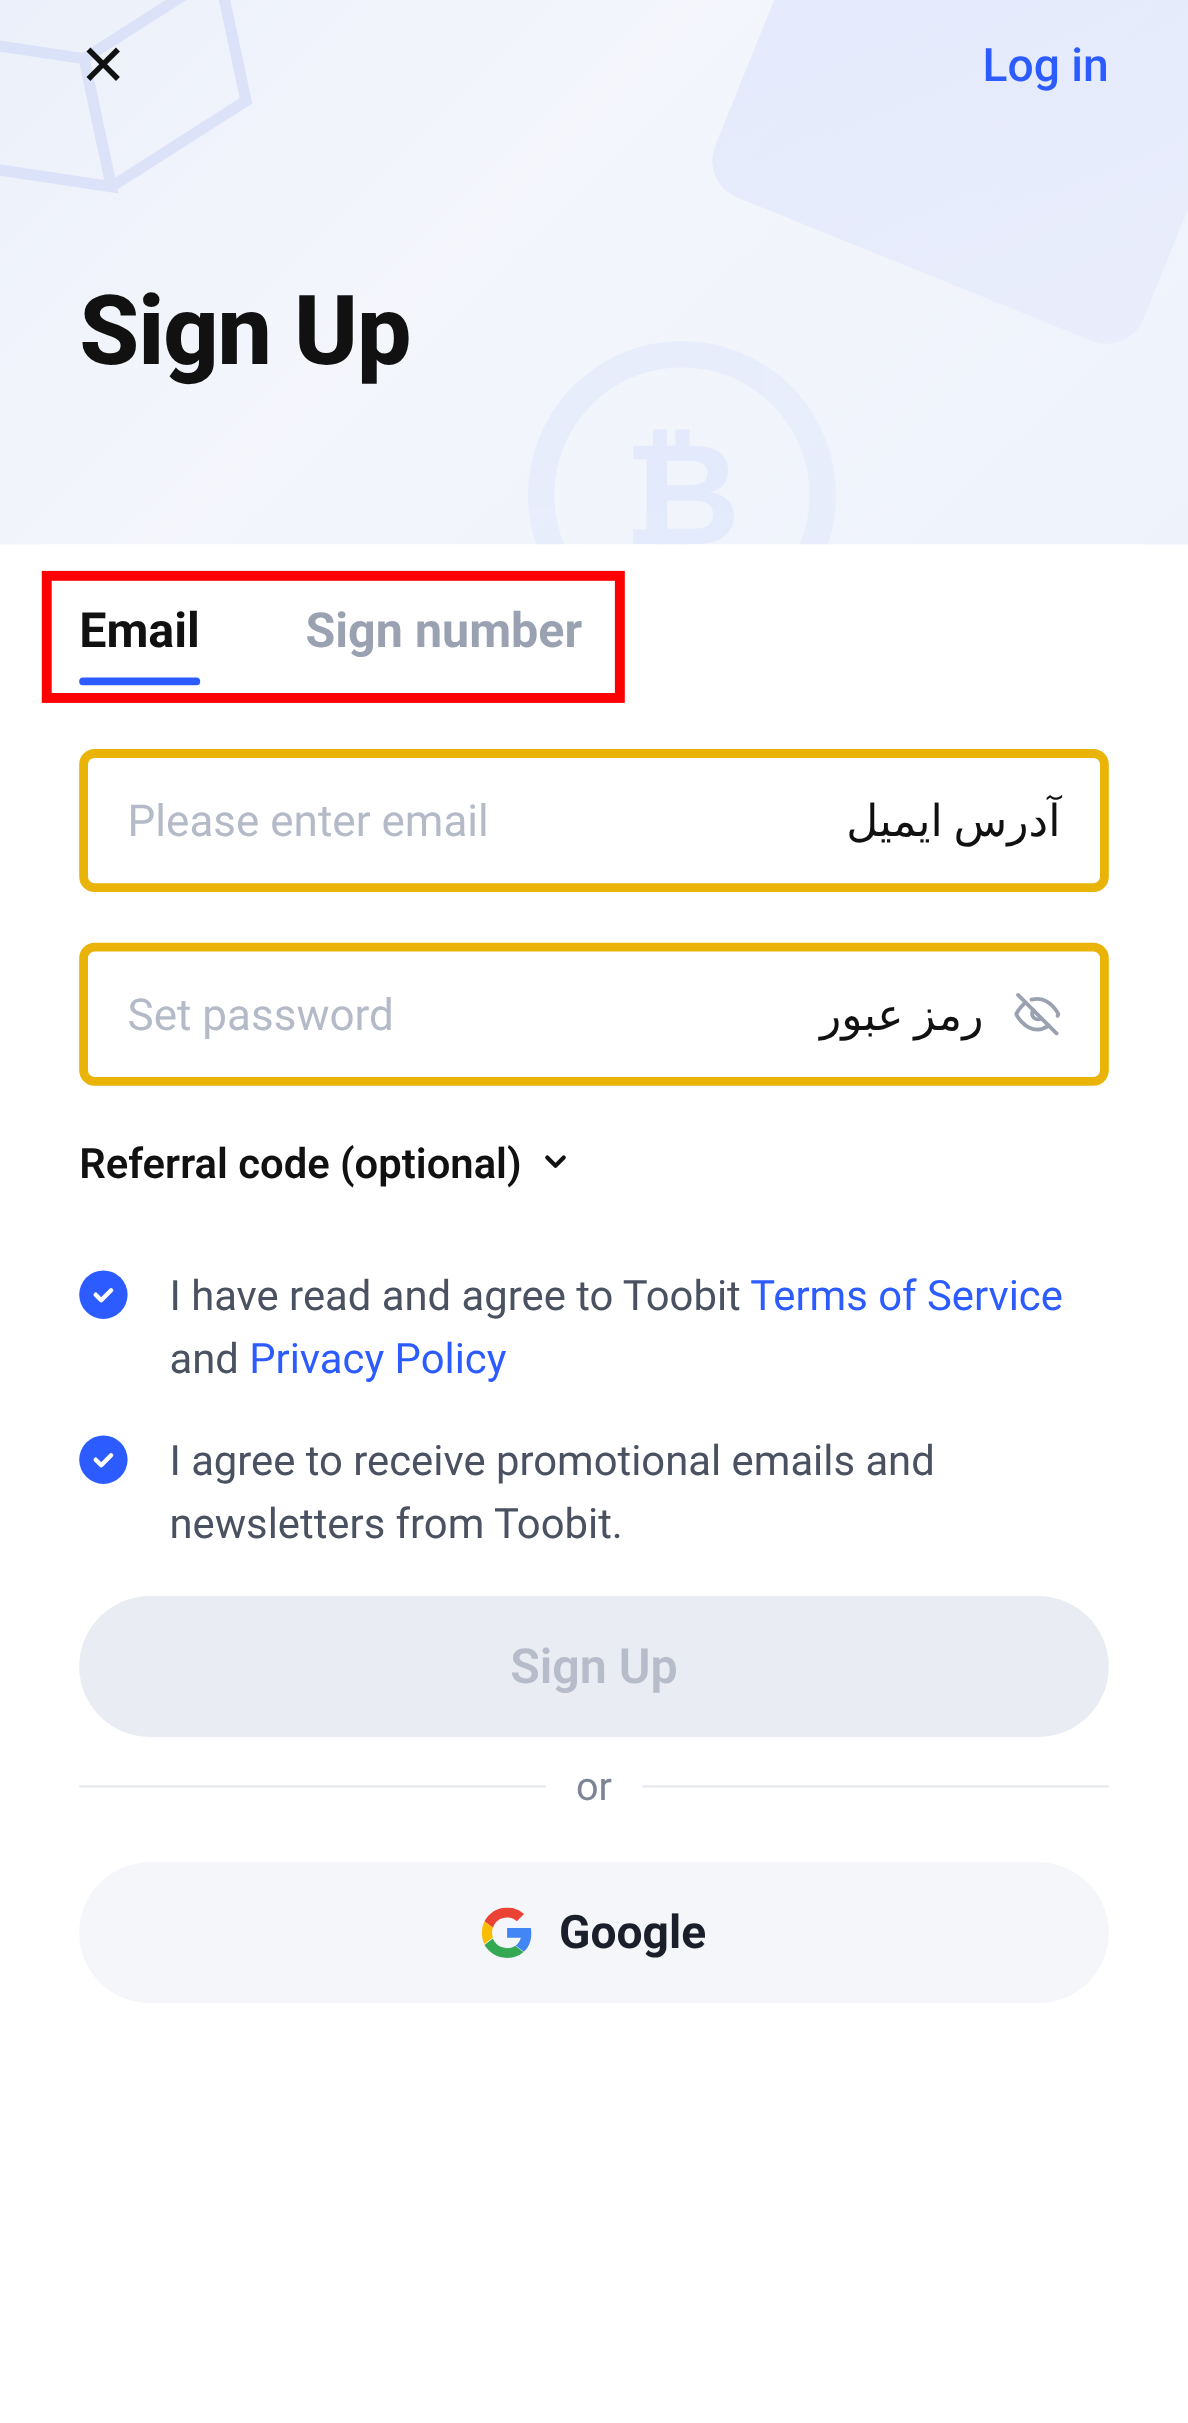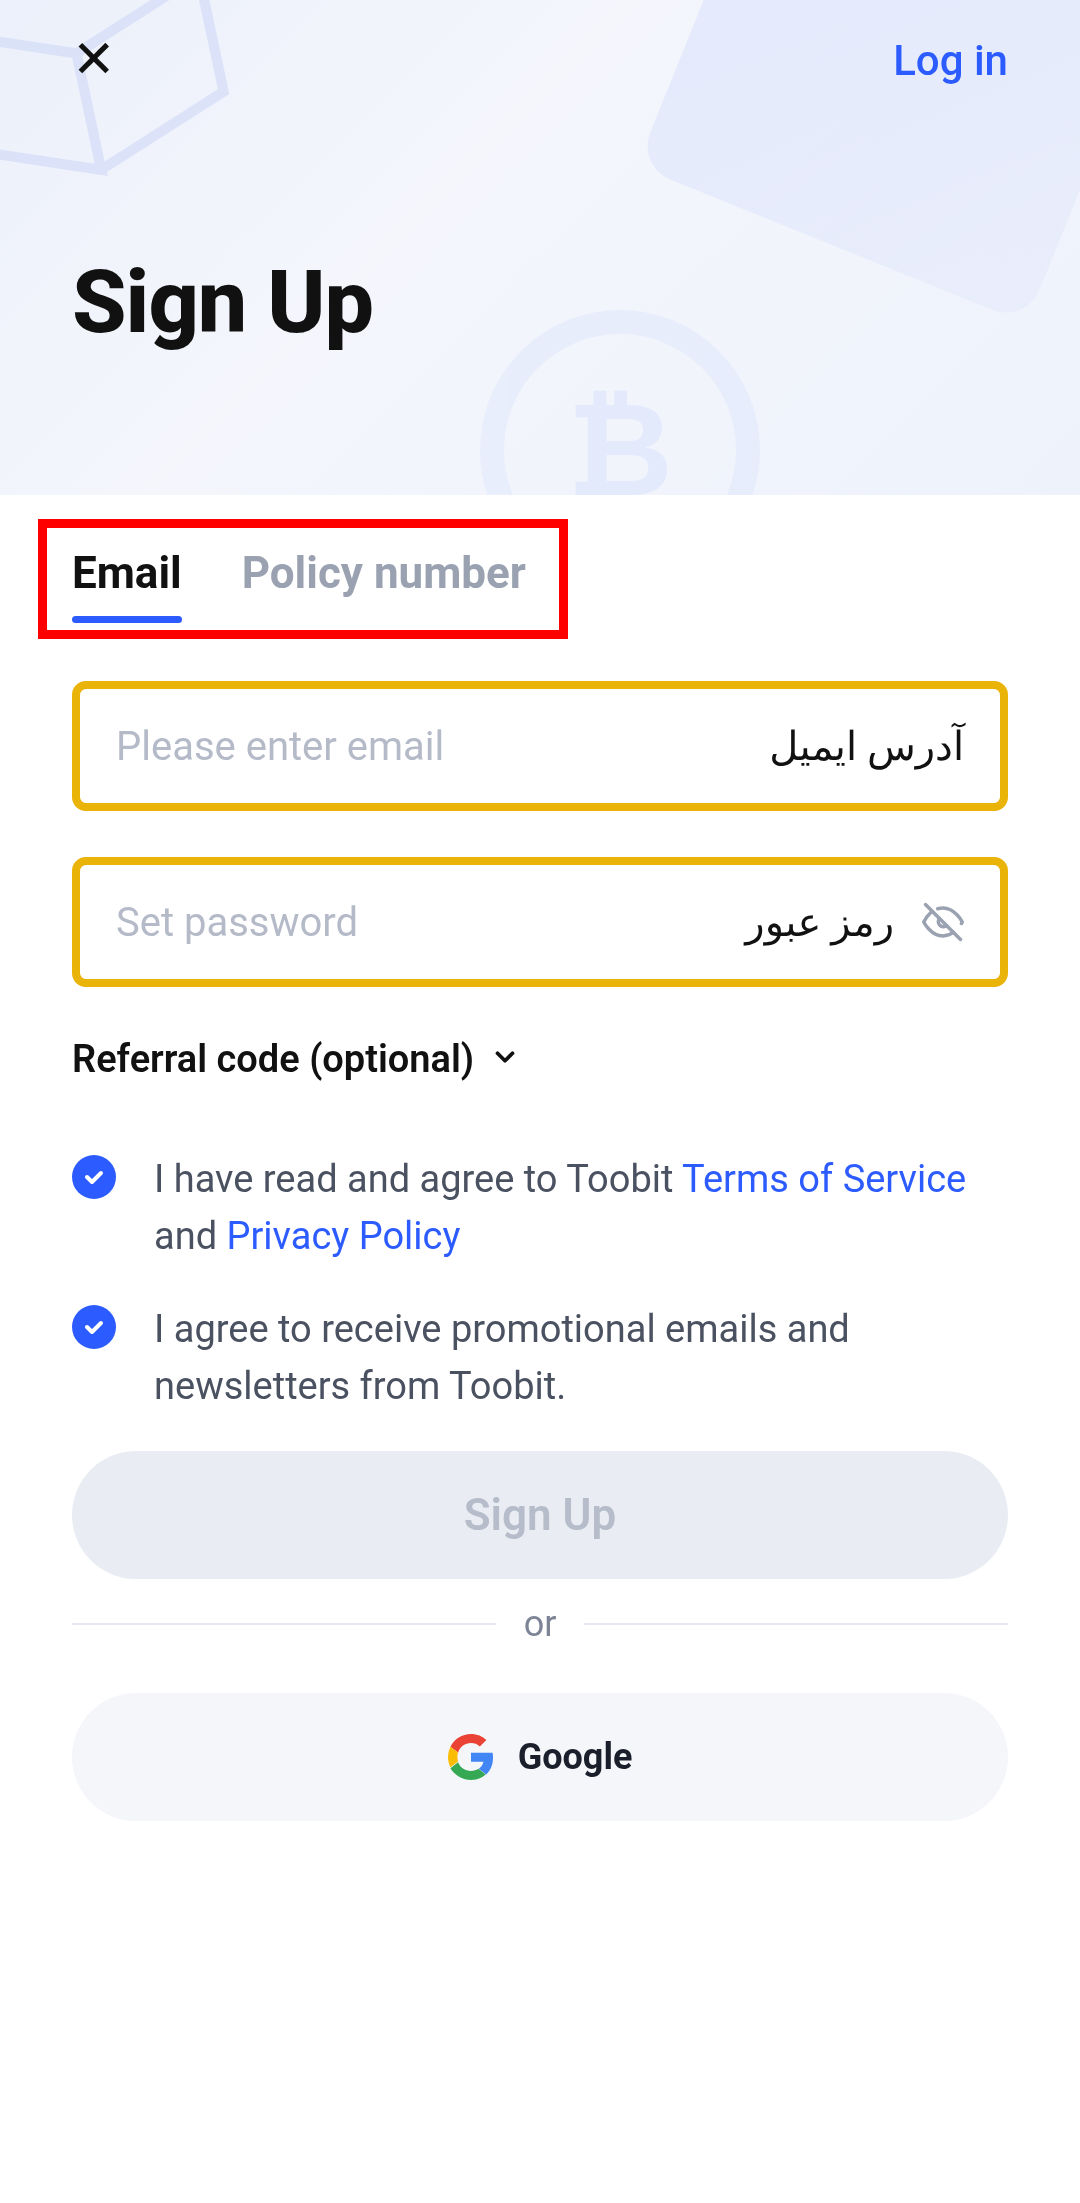--- a/index.html
+++ b/index.html
@@ -99,21 +99,21 @@
     left: 38px;
     top: 24px;
     width: 530px;
     height: 120px;
     border: 9px solid #ff0000;
     pointer-events: none;
     z-index: 5;
   }
   .tabs {
     display: flex;
-    gap: 60px;
+    gap: 96px;
     padding-top: 52px;
   }
   .tab {
     font-size: 44px;
     font-weight: 700;
     color: #9aa2b2;
     padding-bottom: 22px;
     position: relative;
   }
   .tab.active {
@@ -206,21 +206,21 @@
   }
   .google-btn {
     margin-top: 48px;
     height: 128px;
     border-radius: 64px;
     background: #f5f6fa;
     display: flex;
     align-items: center;
     justify-content: center;
     gap: 24px;
-    font-size: 36px;
+    font-size: 42px;
     font-weight: 700;
     color: #1a1f2b;
   }
   .g-icon { width: 46px; height: 46px; }
 </style>
 </head>
 <body>
 
 <div class="hero">
   <div class="bg-cube">
@@ -241,21 +241,21 @@
   </div>
 
   <h1 class="page-title">Sign Up</h1>
 </div>
 
 <div class="sheet">
   <div class="tabs-highlight"></div>
 
   <div class="tabs">
     <div class="tab active">Email</div>
-    <div class="tab">Policy number</div>
+    <div class="tab">Sign number</div>
   </div>
 
   <div class="field">
     <span class="ph">Please enter email</span>
     <span class="rt">آدرس ایمیل</span>
   </div>
 
   <div class="field" style="margin-top:46px">
     <span class="ph">Set password</span>
     <span class="rt">رمز عبور</span>

